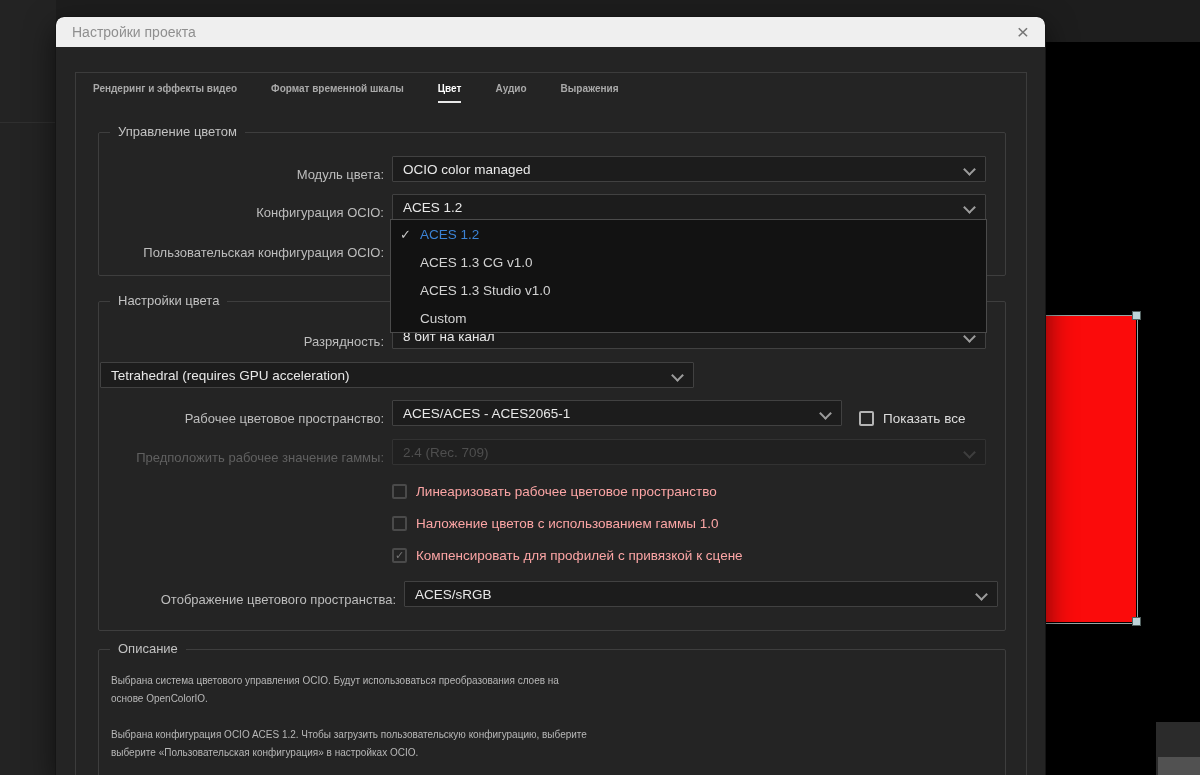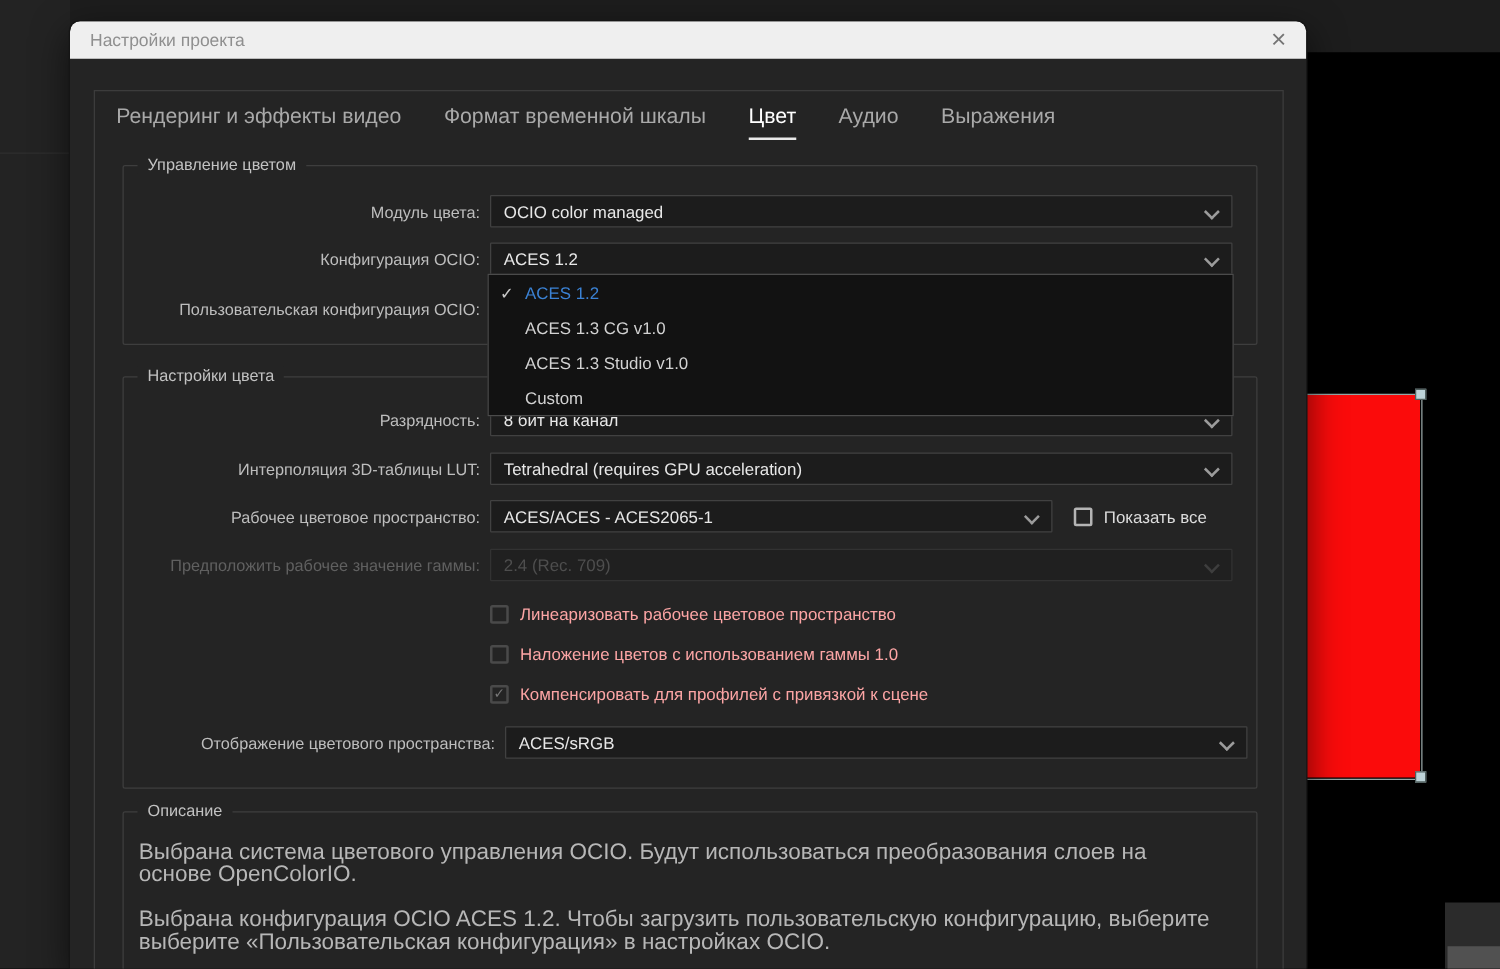--- a/index.html
+++ b/index.html
@@ -29,54 +29,54 @@
     box-shadow:0 0 0 1px #151515,0 10px 30px rgba(0,0,0,.6);}
   .titlebar{height:30px;background:#efefef;border-radius:8px 8px 0 0;display:flex;
     align-items:center;justify-content:space-between;padding:0 16px;}
   .title{color:#8f8f8f;font-size:14px;}
   .close{color:#757575;font-size:21px;line-height:20px;cursor:default;font-weight:300;}
 
   .panel{position:absolute;left:19px;top:55px;width:952px;height:760px;
     border:1px solid #3c3c3c;background:#242424;box-sizing:border-box;}
 
   
-  .tabs{position:absolute;left:17px;top:10px;display:flex;gap:34px;font-size:17px;color:#a9a9a9;}
+  .tabs{position:absolute;left:17px;top:10px;display:flex;gap:34px;font-size:10px;color:#a9a9a9;font-weight:bold;}
   .tab{padding-bottom:7px;white-space:nowrap;}
   .tab.active{color:#ffffff;border-bottom:2px solid #e9e9e9;}
 
   
   .fs{position:absolute;left:22px;width:908px;border:1px solid #3e3e3e;border-radius:2px;box-sizing:border-box;}
   .fs-legend{position:absolute;top:-9px;left:11px;background:#242424;padding:0 8px;
     font-size:13px;color:#c2c2c2;white-space:nowrap;}
   .fs1{top:59px;height:144px;}
   .fs2{top:228px;height:330px;}
   .fs3{top:576px;height:260px;}
 
-  .row{position:absolute;left:1px;right:1px;display:flex;align-items:center;}
+  .row{position:absolute;left:1px;right:1px;display:flex;align-items:flex-end;}
   .row-label{width:284px;margin-right:8px;text-align:right;font-size:13px;color:#bdbdbd;white-space:nowrap;}
   .row-label.dim{color:#606060;}
 
   .dd{height:26px;width:594px;background:#1c1c1c;border:1px solid #414141;border-radius:1px;
     display:flex;align-items:center;padding:0 26px 0 10px;color:#e8e8e8;font-size:13.5px;
     position:relative;box-sizing:border-box;white-space:nowrap;}
   .dd .chev{position:absolute;right:11px;top:8px;width:7px;height:7px;
     border-right:2px solid #9c9c9c;border-bottom:2px solid #9c9c9c;transform:rotate(45deg);}
   .dd.narrow{width:450px;}
   .dd.disabled{color:#4e4e4e;border-color:#323232;background:#202020;}
   .dd.disabled .chev{border-color:#3e3e3e;}
 
   .cb-box{width:15px;height:15px;border:2px solid #b4b4b4;border-radius:2px;box-sizing:border-box;
     display:inline-flex;align-items:center;justify-content:center;flex:none;}
   .cb-label{font-size:13.5px;color:#dcdcdc;margin-left:9px;white-space:nowrap;}
   .cb-row .cb-box{border-color:#4a4a4a;border-width:2px;}
   .cb-row .cb-label{color:#fca5a5;}
   .cb-row .cb-box .check{font-size:11px;color:#777;line-height:1;}
   .indent{margin-left:292px;}
 
-  .desc-line{position:absolute;left:12px;font-size:18px;color:#b7b7b7;line-height:18px;white-space:nowrap;}
+  .desc-line{position:absolute;left:12px;font-size:10px;color:#b7b7b7;line-height:18px;white-space:nowrap;}
 
   
   .menu{position:absolute;left:334px;top:202px;width:597px;background:#121212;
     border:1px solid #4b4b4b;box-sizing:border-box;z-index:20;}
   .menu-item{height:28px;display:flex;align-items:center;font-size:13.5px;color:#d2d2d2;}
   .menu-check{width:20px;margin-left:9px;color:#c7c7c7;font-size:13px;flex:none;}
   .menu-item .menu-label{margin-left:0;}
   .menu-item.selected .menu-label{color:#3b82d4;}
 </style>
 </head>
@@ -140,21 +140,20 @@
 
       <div class="row" style="top:21px;">
         <div class="row-label">Разрядность:</div>
         <div class="dd">
           <span>8 бит на канал</span>
           <span class="chev"></span>
         </div>
       </div>
 
       <div class="row" style="top:60px;">
-        <div class="row-label">Интерполяция 3D-таблицы LUT:</div>
         <div class="dd">
           <span>Tetrahedral (requires GPU acceleration)</span>
           <span class="chev"></span>
         </div>
       </div>
 
       <div class="row" style="top:98px;">
         <div class="row-label">Рабочее цветовое пространство:</div>
         <div class="dd narrow">
           <span>ACES/ACES - ACES2065-1</span>

